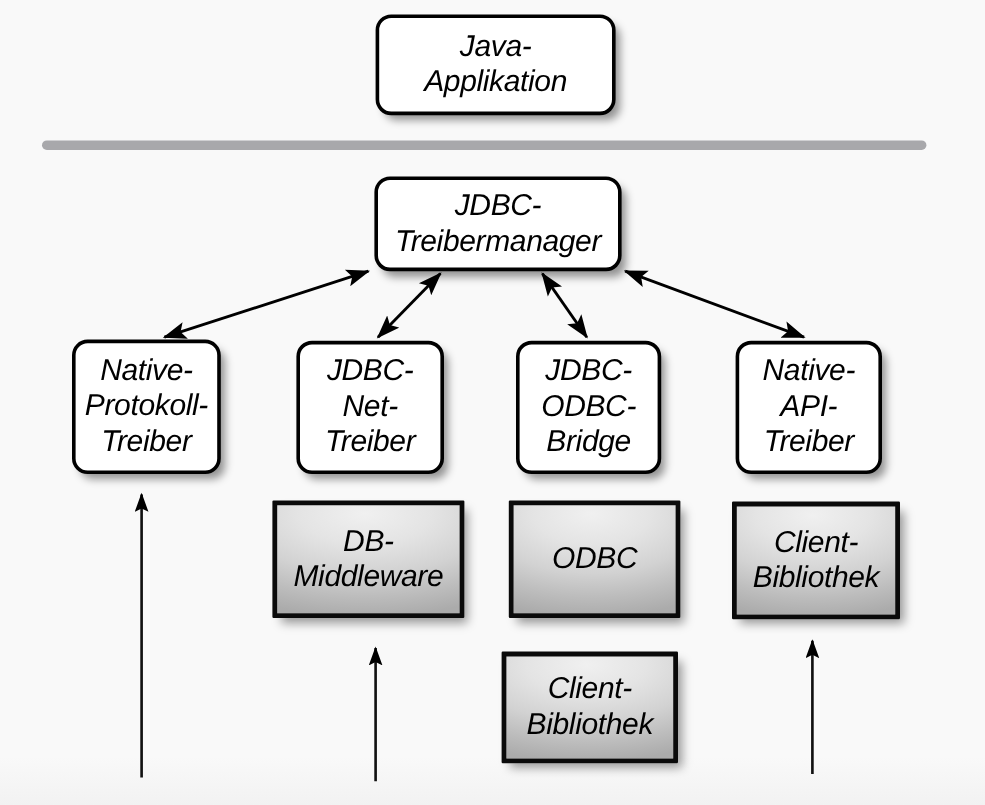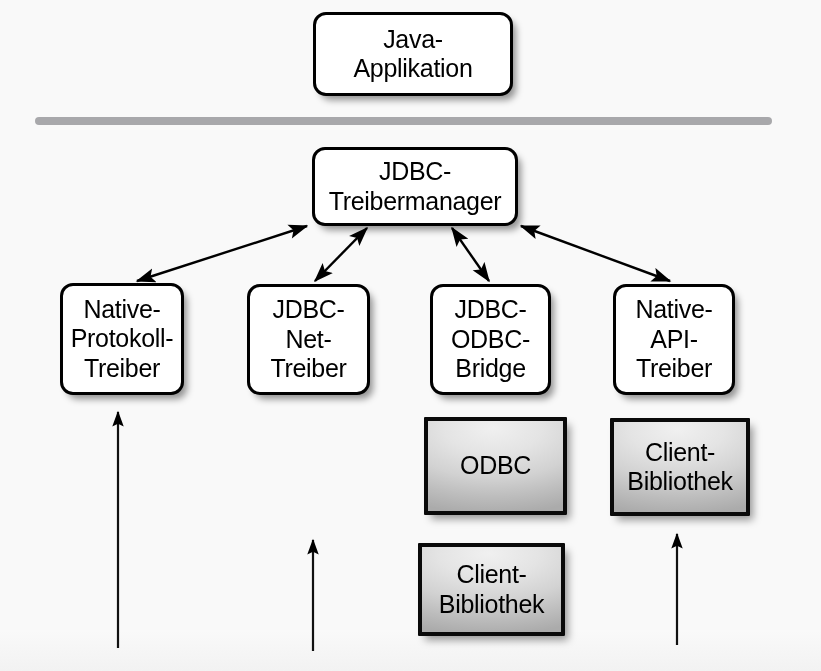--- a/index.html
+++ b/index.html
@@ -24,20 +24,21 @@
   
   .box-label {
     position: relative;
     z-index: 2;
     text-align: center;
     line-height: 1.18;
     color: #000;
     letter-spacing: -0.3px;
     white-space: pre-line;
     font-weight: 400;
+    font-style: italic;
   }
 
   
   .rbox {
     position: absolute;
     box-sizing: border-box;
     background: #ffffff;
     border: 3.5px solid #000;
     border-radius: 13px;
     display: flex;
@@ -125,20 +126,24 @@
 ODBC-
 Bridge</span>
   </div>
 
   <div class="rbox" style="left:613px; top:284px; width:122px; height:111px;">
     <span class="box-label">Native-
 API-
 Treiber</span>
   </div>
 
+  <div class="gbox" style="left:227px; top:417px; width:160px; height:98px;">
+    <span class="box-label">DB-
+Middleware</span>
+  </div>
 
   <div class="gbox" style="left:424px; top:417px; width:143px; height:98px;">
     <span class="box-label">ODBC</span>
   </div>
 
   <div class="gbox" style="left:610px; top:418px; width:140px; height:98px;">
     <span class="box-label">Client-
 Bibliothek</span>
   </div>
 

